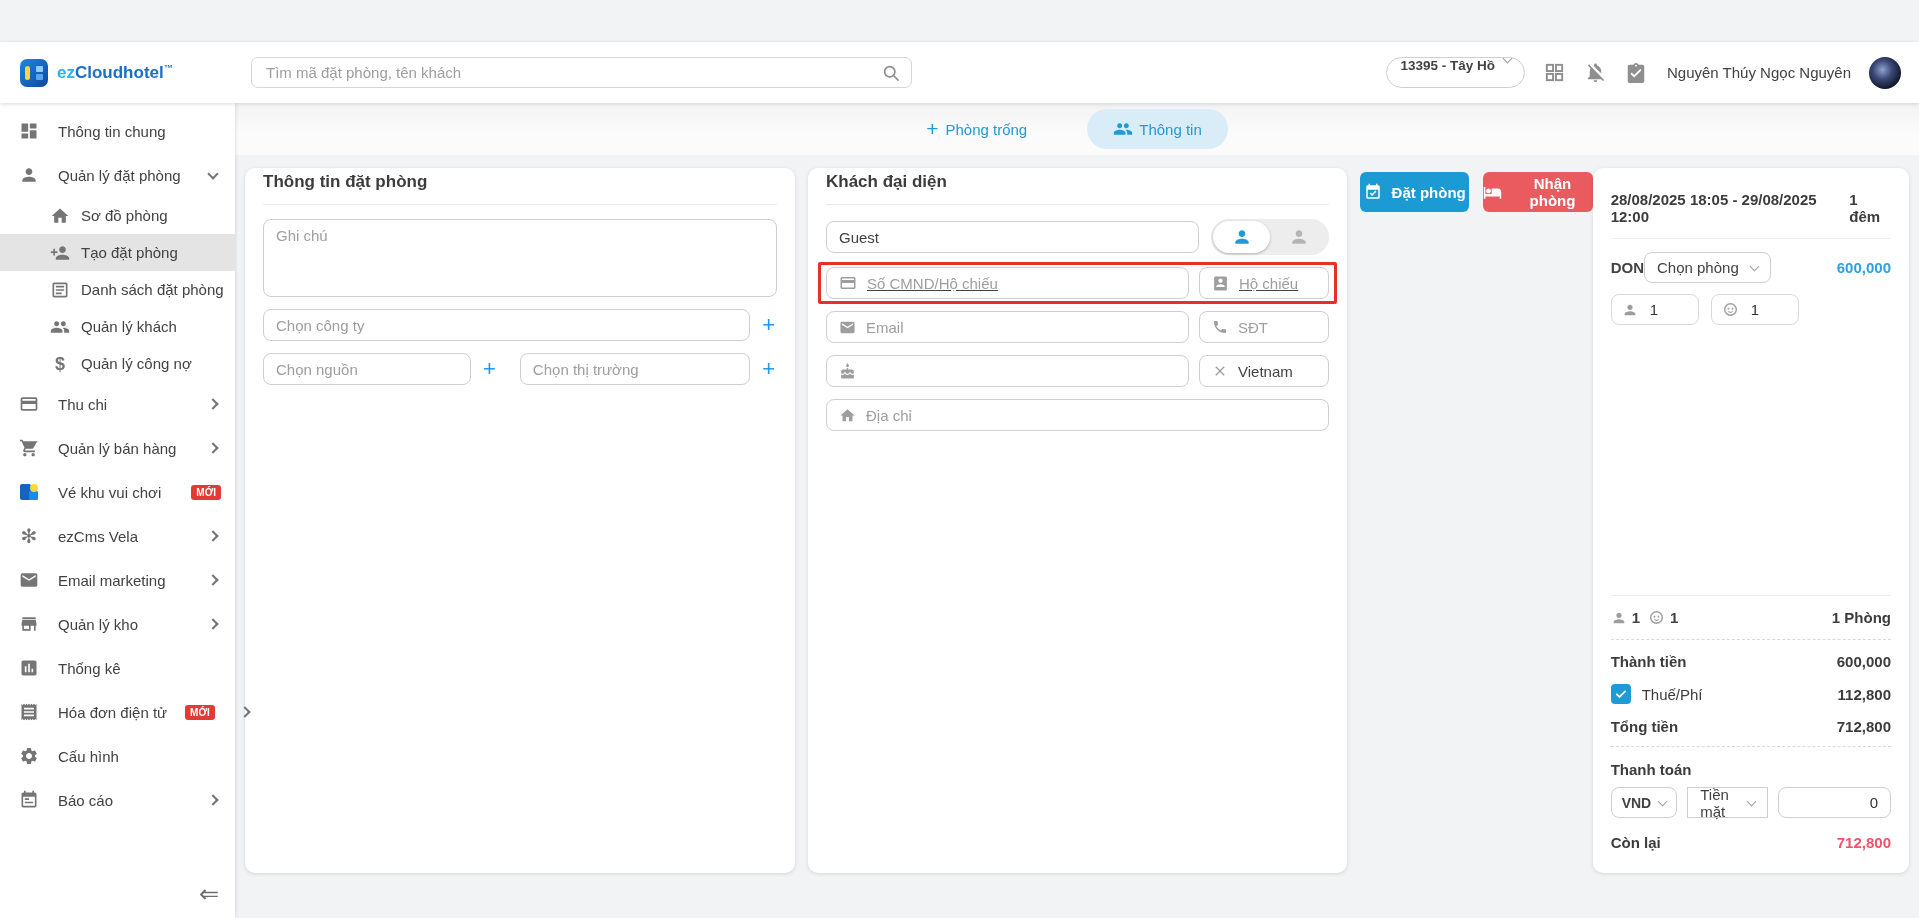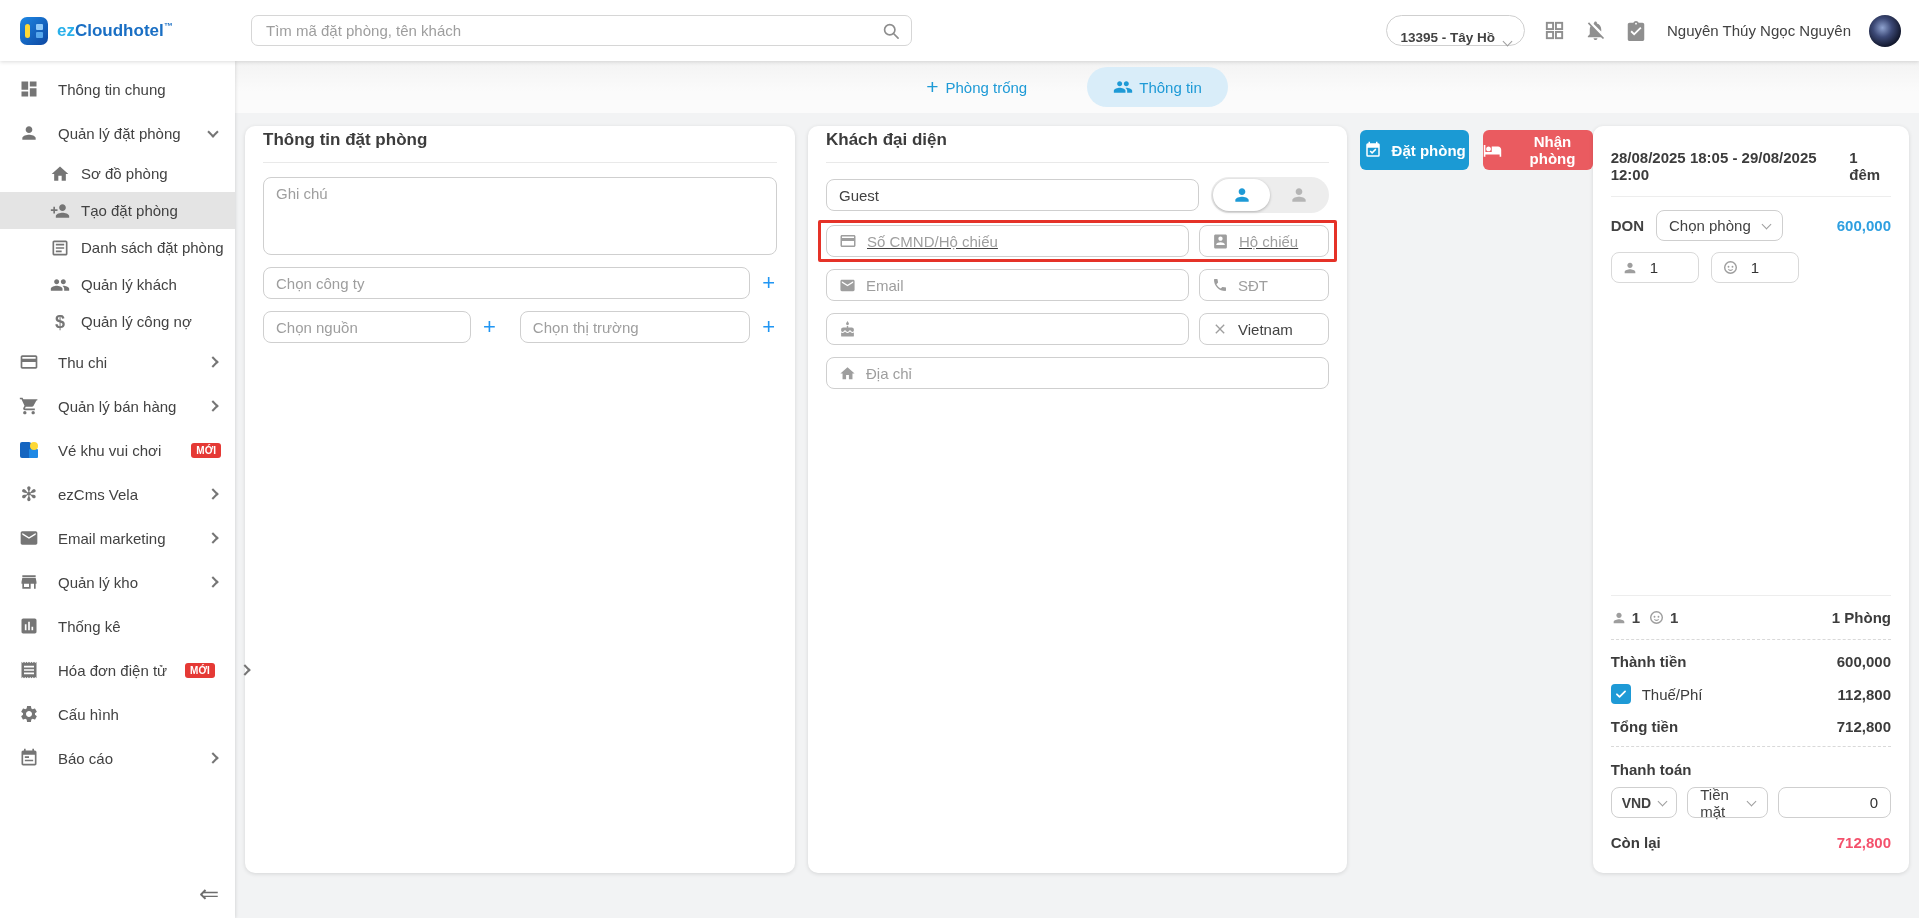--- a/index.html
+++ b/index.html
@@ -1,36 +1,36 @@
 <!DOCTYPE html>
 <html><head>
 <meta charset="utf-8">
 <style>
   * { margin:0; padding:0; box-sizing:border-box; }
   html,body { width:1919px; height:918px; overflow:hidden; }
   body { font-family:"Liberation Sans","DejaVu Sans",sans-serif; background:#f2f3f4; color:#424242; display:flex; flex-direction:column; }
   svg { display:block; }
 
   
-  .topbar { height:61px; background:#fff; box-shadow:0 1px 4px rgba(0,0,0,.14); display:flex; align-items:center; position:relative; z-index:10; flex:0 0 auto; }
+  .topbar { height:61px; background:#fff; box-shadow:0 1px 4px rgba(0,0,0,.14); display:flex; align-items:center; position:relative; z-index:10; flex:0 0 auto;margin-top:42px; }
   .logo-wrap { width:251px; display:flex; align-items:center; padding-left:20px; gap:9px; }
   .logo-mark { width:28px; height:28px; border-radius:7px; background:linear-gradient(135deg,#1e88e5,#0d47a1); position:relative; flex:0 0 auto; }
   .logo-mark .bar { position:absolute; left:5px; top:7px; width:5px; height:14px; border-radius:3px; background:#fdd835; }
   .logo-mark .sq1 { position:absolute; right:5px; top:7px; width:7px; height:6px; border-radius:1px; background:#90caf9; }
   .logo-mark .sq2 { position:absolute; right:5px; top:15px; width:7px; height:6px; border-radius:1px; background:#64b5f6; opacity:.85; }
   .logo-text { font-size:17px; font-weight:700; white-space:nowrap; }
   .logo-ez { color:#29b0ea; }
   .logo-rest { color:#1a6fc4; }
   .logo-tm { font-size:9px; color:#1a6fc4; vertical-align:super; }
   .search-box { width:661px; height:31px; border:1px solid #d6d6d6; border-radius:7px; background:#fff; display:flex; align-items:center; padding:0 10px 0 14px; }
   .search-box input { flex:1; border:none; outline:none; font-size:15px; color:#424242; font-family:inherit; background:transparent; }
   .search-box input::placeholder { color:#9e9e9e; }
   .search-box .ic { color:#8d8d8d; }
   .top-right { margin-left:auto; display:flex; align-items:center; gap:18px; padding-right:18px; }
-  .hotel-pill { height:31px; border:1px solid #cfcfcf; border-radius:16px; display:flex; align-items:flex-end; gap:9px; padding:0 13px; font-size:13.5px; font-weight:600; color:#424242; background:#fff; cursor:pointer; }
+  .hotel-pill { height:31px; border:1px solid #cfcfcf; border-radius:16px; display:flex; align-items:flex-start; gap:9px; padding:0 13px; font-size:13.5px; font-weight:600; color:#424242; background:#fff; cursor:pointer; }
   .top-ic { color:#8f8f8f; cursor:pointer; }
   .user-name { font-size:15px; color:#424242; white-space:nowrap; margin-left:2px; }
   .avatar { width:32px; height:32px; border-radius:50%; background:radial-gradient(circle at 42% 40%, #8fa3d0 0%, #3d4a77 35%, #141a30 70%, #04060d 100%); cursor:pointer; flex:0 0 auto; }
 
   
   .shell { flex:1; display:flex; min-height:0; }
 
   
   .sidebar { width:235px; background:#fff; box-shadow:1px 0 3px rgba(0,0,0,.10); position:relative; z-index:5; padding-top:6px; flex:0 0 auto; }
   .s-item { height:44px; display:flex; align-items:center; padding:0 14px 0 18px; gap:18px; cursor:pointer; font-size:15px; color:#424242; }
@@ -91,21 +91,21 @@
   .hl-row .redbox { position:absolute; inset:-5px -8px; border:3px solid #e53228; border-radius:2px; pointer-events:none; }
 
   
   .col-r { width:549px; display:flex; flex-direction:row; flex:0 0 auto; }
   .action-row { display:flex; gap:14px; margin:4px 0 12px; flex:0 0 auto; }
   .btn { flex:1; height:40px; border:none; border-radius:6px; color:#fff; font-size:15px; font-weight:700; font-family:inherit; display:flex; align-items:center; justify-content:center; gap:10px; cursor:pointer; }
   .btn-book { background:#1b9ad4; }
   .btn-checkin { background:#ea5b60; }
   .card-r { flex:1; min-height:0; display:flex; flex-direction:column; padding:8px 18px; }
   .dates-row { display:flex; justify-content:space-between; align-items:center; padding:15px 0 13px; font-size:15px; font-weight:700; color:#3c3c3c; border-bottom:1px solid #ededed; }
-  .room-row { display:flex; align-items:center; gap:12px; padding:13px 0 11px; font-size:15px; }
+  .room-row { display:flex; align-items:center; gap:0; padding:13px 0 11px; font-size:15px; }
   .room-type { font-weight:600; color:#424242; }
   .room-sel { height:31px; border:1px solid #cfcfcf; border-radius:8px; display:flex; align-items:center; gap:12px; padding:0 12px; cursor:pointer; color:#424242; }
   .room-price { margin-left:auto; color:#2e9fe0; font-weight:600; }
   .counter-row { display:flex; gap:12px; padding-bottom:12px; }
   .counter { width:88px; height:31px; border:1px solid #d9d9d9; border-radius:8px; display:flex; align-items:center; gap:12px; padding:0 10px; font-size:15px; color:#333; }
   .counter .ic { color:#9e9e9e; }
   .spacer { flex:1; }
   .occ-row { border-top:1px solid #ededed; padding:13px 0; display:flex; align-items:center; font-size:15px; }
   .occ-row .ic { color:#9e9e9e; margin-right:5px; }
   .occ-row .n { font-weight:600; margin-right:8px; }
@@ -115,21 +115,21 @@
   .line { display:flex; justify-content:space-between; align-items:center; padding:7px 0; font-size:15px; }
   .line .lab { font-weight:600; color:#3c3c3c; }
   .line .lab-n { font-weight:400; color:#3c3c3c; }
   .line .val { font-weight:700; color:#3c3c3c; }
   .cb-wrap { display:flex; align-items:center; gap:11px; }
   .checkbox { width:20px; height:20px; border-radius:4px; background:#1e9ad6; display:flex; align-items:center; justify-content:center; cursor:pointer; }
   .pay-block { padding:8px 0 12px; }
   .pay-title { font-size:15px; font-weight:700; color:#3c3c3c; padding:6px 0 9px; }
   .pay-row { display:flex; gap:10px; align-items:center; }
   .cur-sel { height:31px; border:1px solid #cfcfcf; border-radius:8px; display:flex; align-items:center; gap:8px; padding:0 10px; font-size:14px; font-weight:600; color:#424242; cursor:pointer; flex:0 0 auto; }
-  .method-sel { flex:1; height:31px; border:1px solid #cfcfcf; border-radius:8px; display:flex; align-items:center; padding:0 12px; font-size:15px; color:#424242; cursor:pointer; }
+  .method-sel { flex:1; height:31px; border:1px solid #cfcfcf; border-radius:0; display:flex; align-items:center; padding:0 12px; font-size:15px; color:#424242; cursor:pointer; }
   .method-sel .schev { margin-left:auto; }
   .amount-input { width:113px; height:31px; border:1px solid #cfcfcf; border-radius:8px; padding:0 12px; font-size:15px; color:#333; text-align:right; outline:none; font-family:inherit; flex:0 0 auto; }
   .remain-row { display:flex; justify-content:space-between; align-items:center; padding:4px 0 14px; font-size:15px; }
   .remain-row .lab { font-weight:700; color:#3c3c3c; }
   .remain-row .val { font-weight:700; color:#f4516c; }
 </style>
 </head>
 <body>
 
 <svg width="0" height="0" style="position:absolute">

